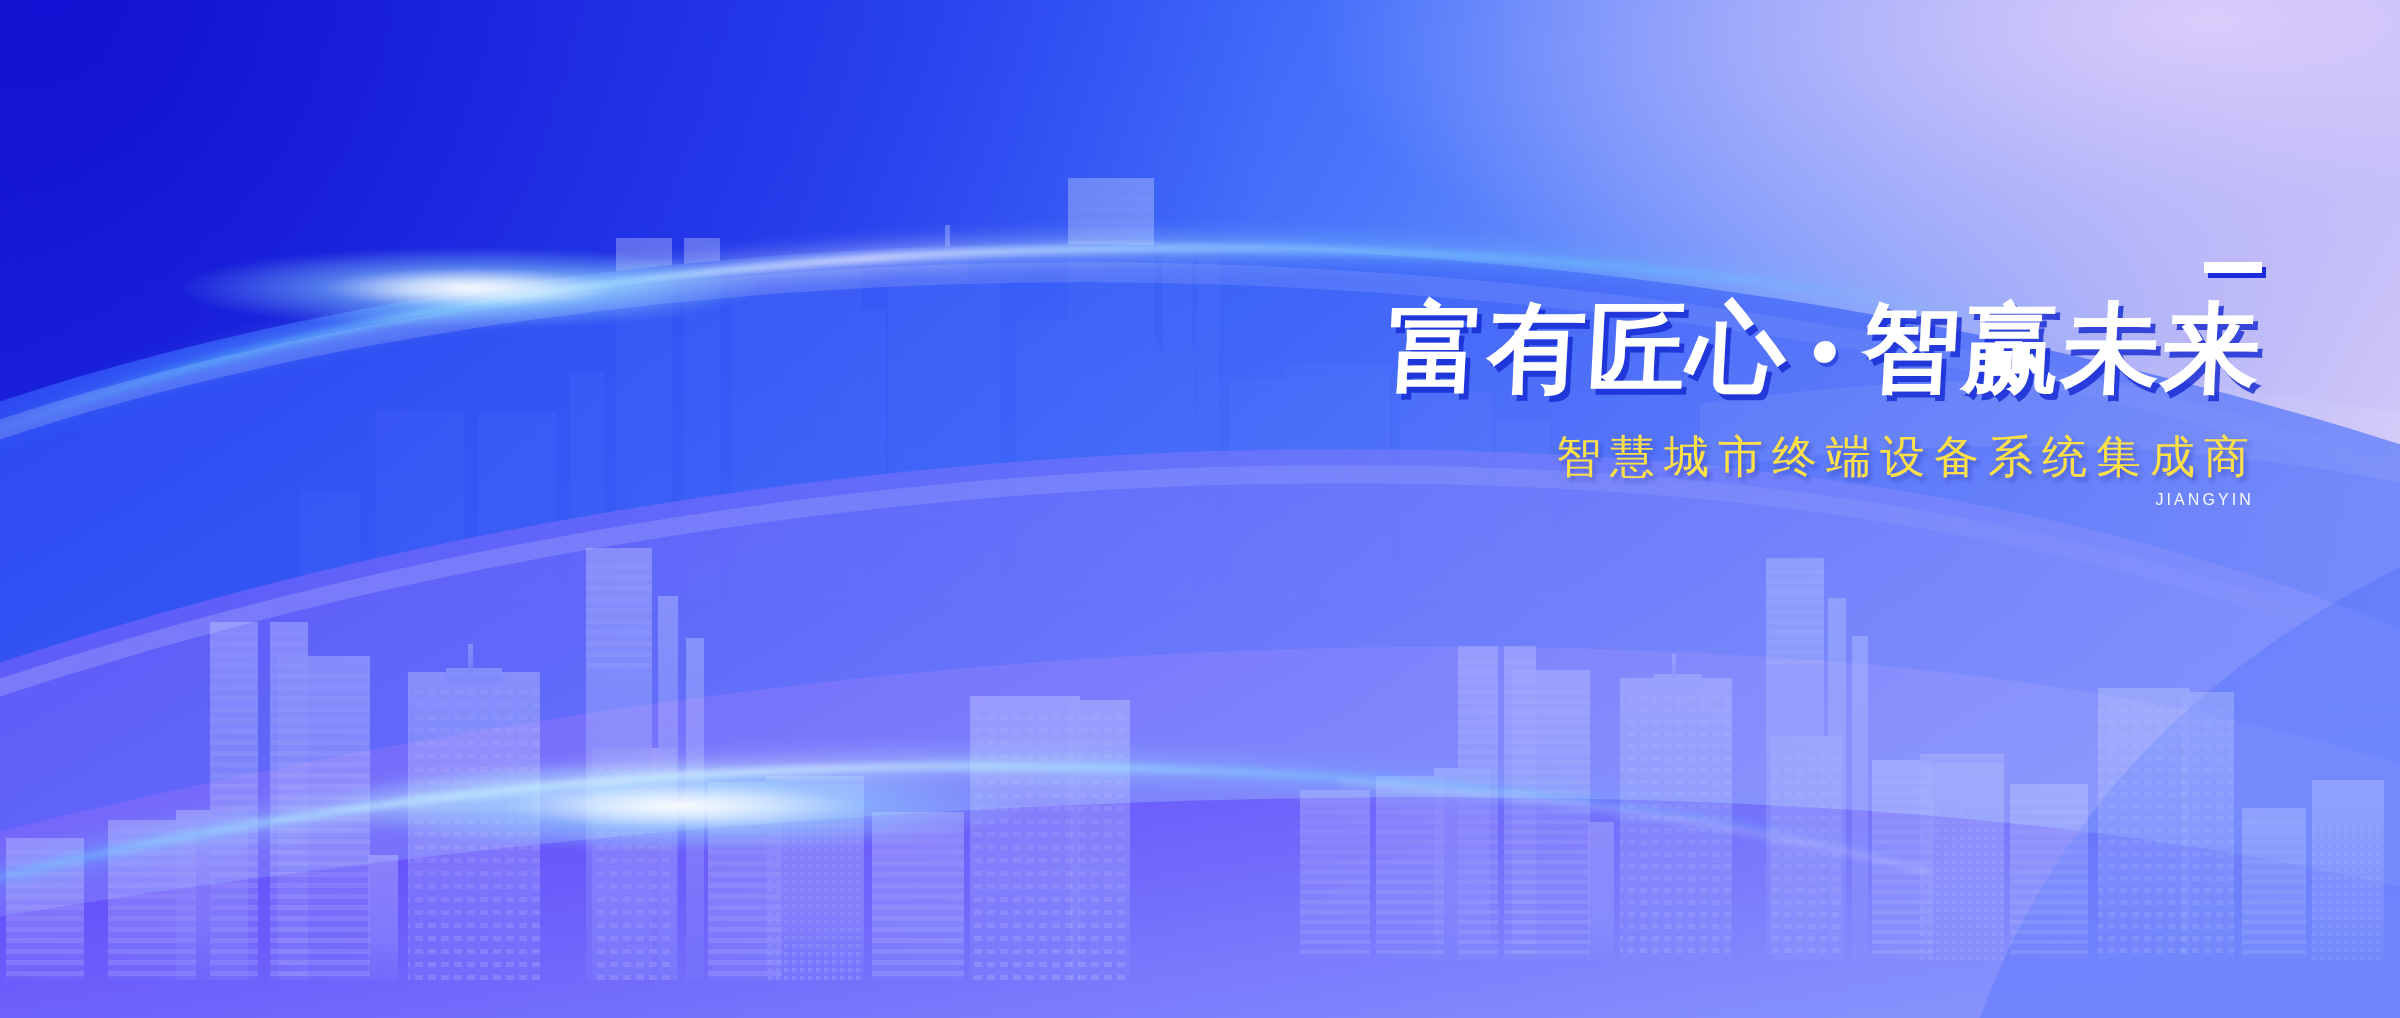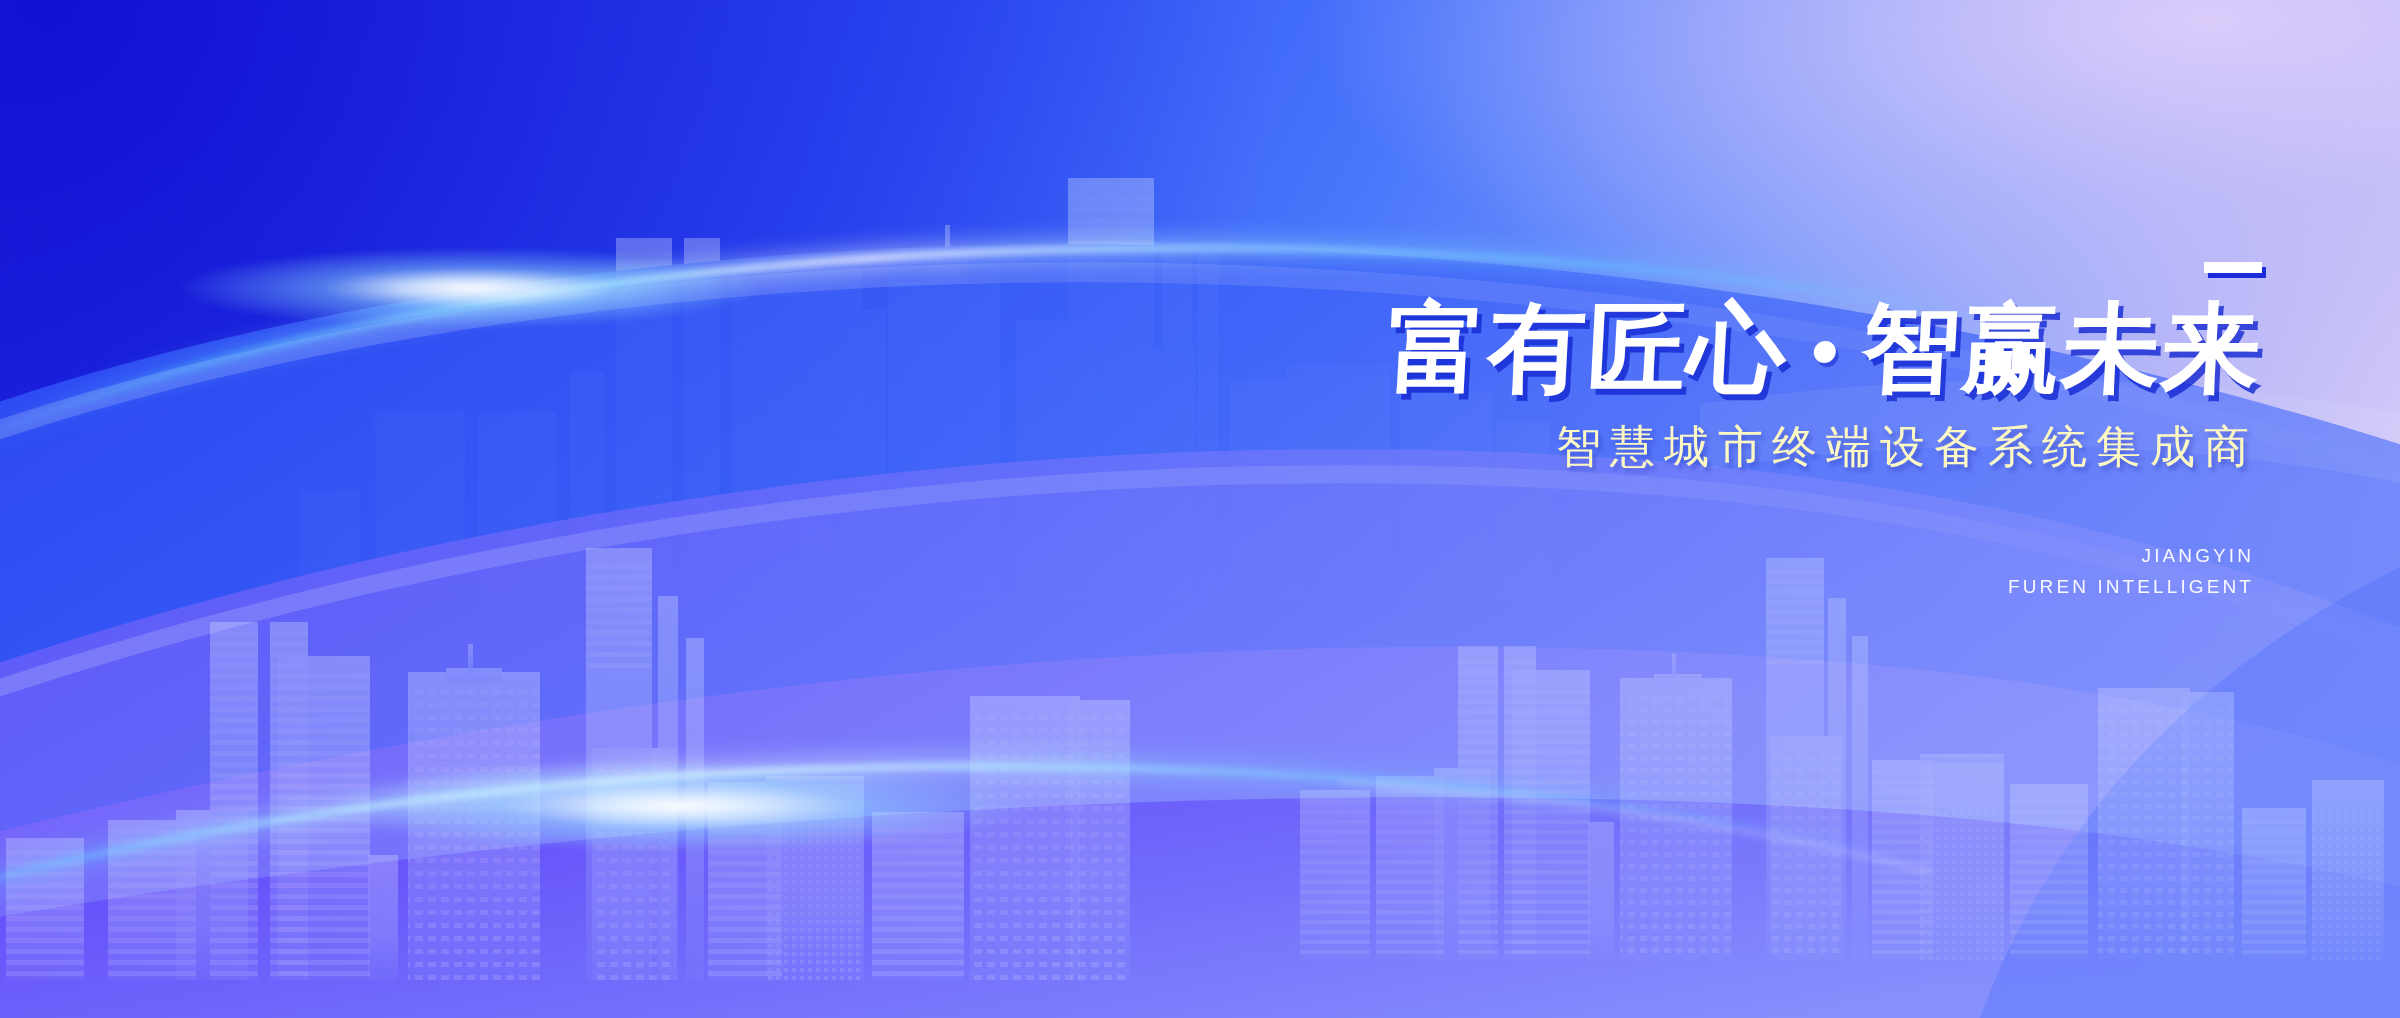--- a/index.html
+++ b/index.html
@@ -87,34 +87,33 @@
   .headline .seg{display:inline-block;}
   .dot-sep{
     display:inline-block;
     width:22px;height:22px;border-radius:50%;
     background:#fff;
     margin:0 26px;
     box-shadow:3px 4px 0 rgba(20,40,210,.55);
     position:relative;top:4px;
   }
   .subtitle{
-    margin-top:20px;
-    color:#fef9c3;
+    margin-top:30px;
+    color:#fde047;
     font-size:45px;
     font-weight:300;
     letter-spacing:9px;
     padding-right:4px;
     white-space:nowrap;
     text-shadow:3px 4px 4px rgba(40,50,180,.45);
     font-family:"DejaVu Sans","Liberation Sans",sans-serif;
   }
   .company{
-    margin-top:64px;
     color:rgba(255,255,255,.95);
-    font-size:19px;
+    font-size:16px;
     font-weight:400;
     letter-spacing:3.1px;
     line-height:1.62;
     padding-right:8px;
     font-family:"Liberation Sans","DejaVu Sans",sans-serif;
   }
   .company div{white-space:nowrap;}
 </style>
 </head>
 <body>
@@ -403,18 +402,17 @@
     <div class="headline">
       <span class="seg">富有匠心</span>
       <span class="dot-sep"></span>
       <span class="seg">智赢未来</span>
     </div>
 
     <div class="subtitle">智慧城市终端设备系统集成商</div>
 
     <div class="company">
       <div>JIANGYIN</div>
-      <div>FUREN INTELLIGENT</div>
     </div>
 
   </div>
 
 </div>
 
 </body></html>

